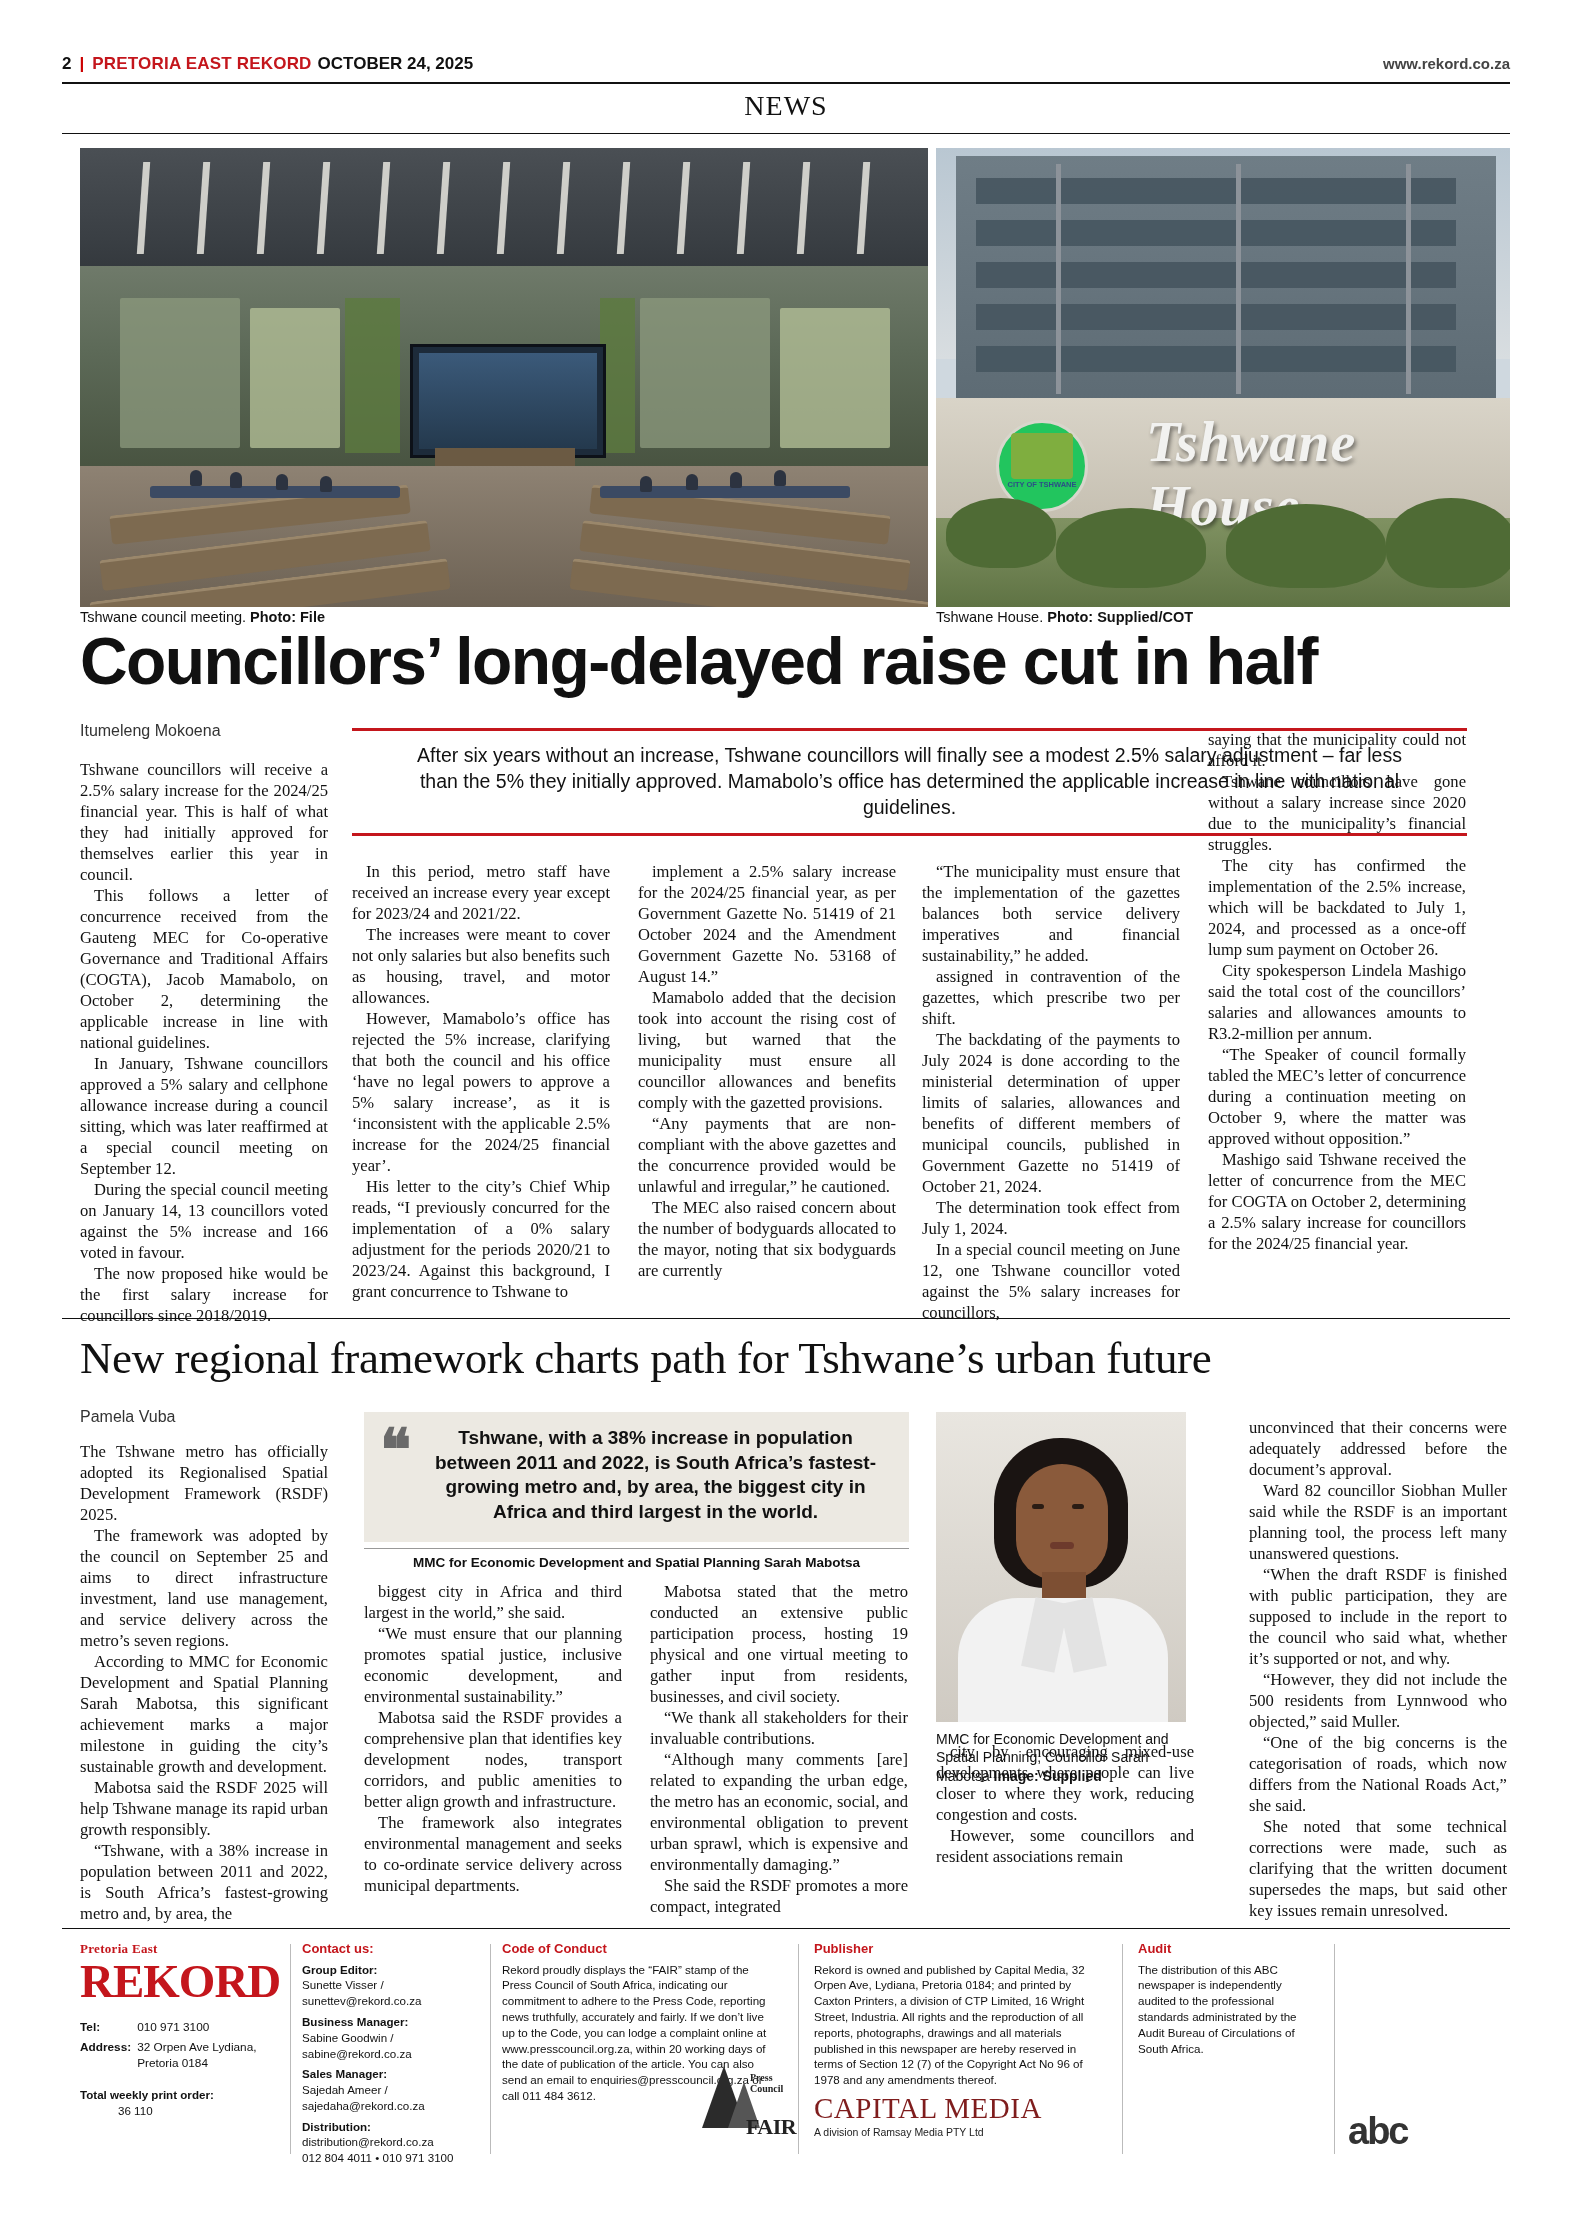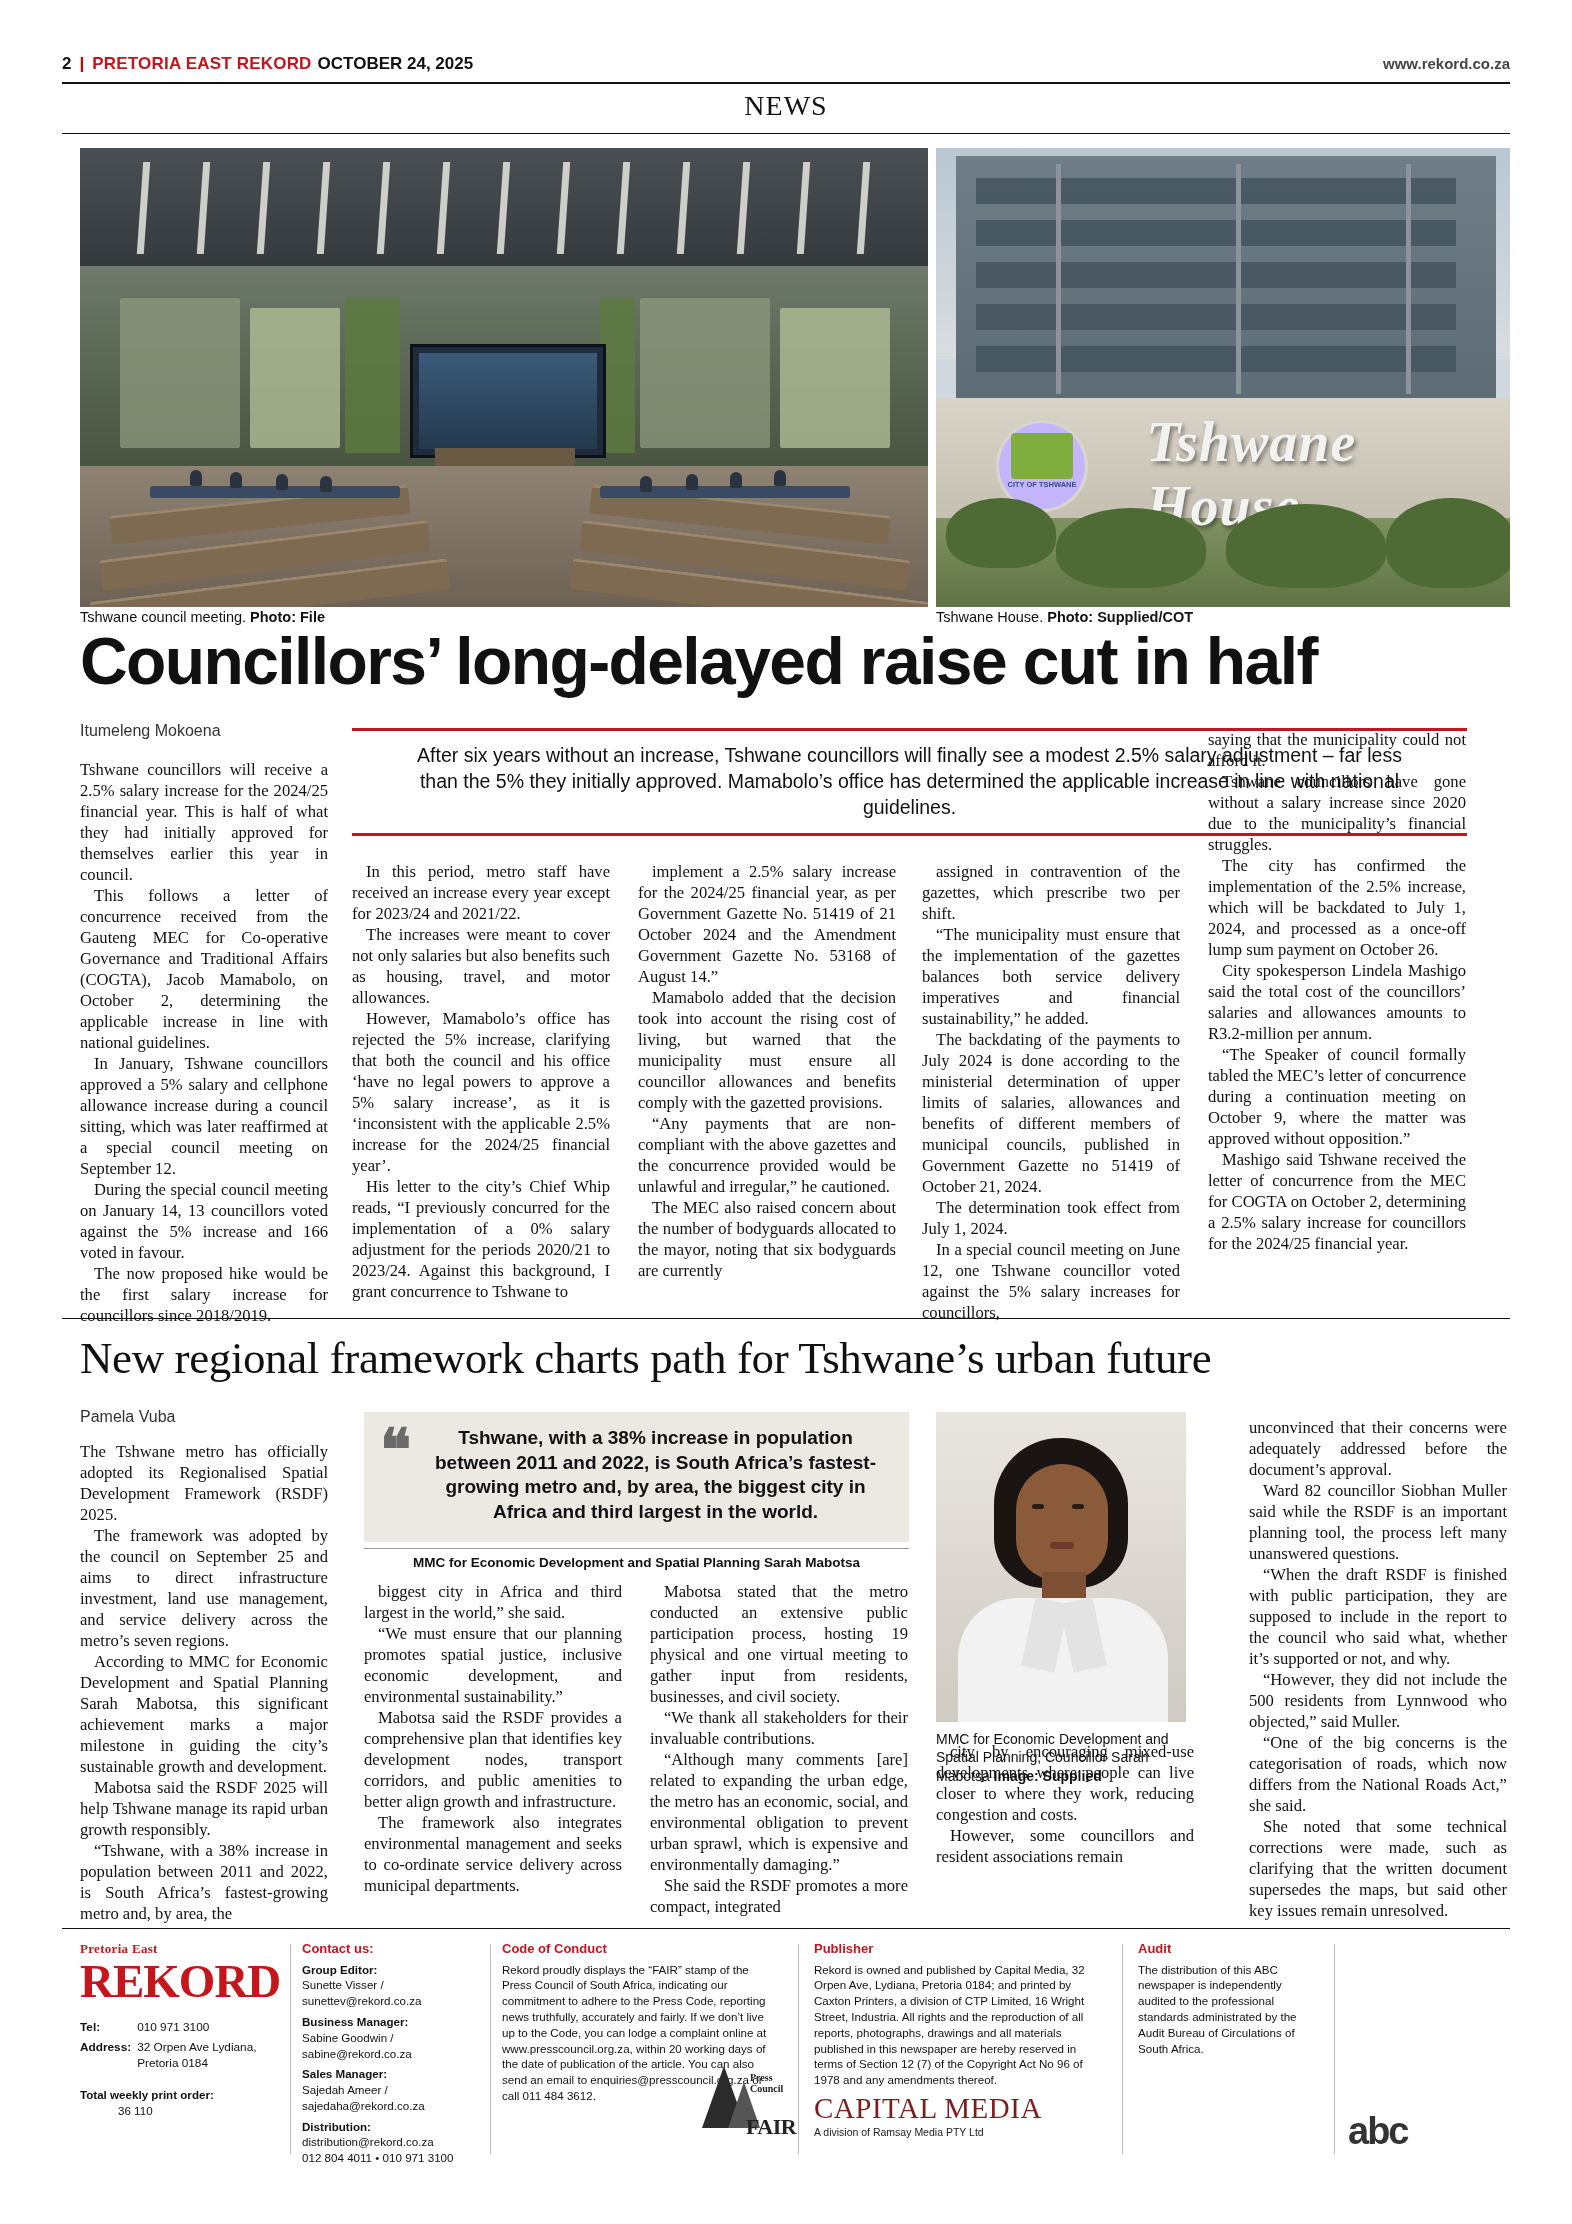--- a/index.html
+++ b/index.html
@@ -141,21 +141,21 @@
   }
   .house .signtext {
     position:absolute; left:210px; top:262px;
     font-family: "Liberation Serif", serif;
     font-size: 56px; font-style: italic; font-weight: bold;
     color:#f2f2f0; text-shadow: 2px 3px 4px rgba(0,0,0,.45);
     letter-spacing:1px;
   }
   .house .crest {
     position:absolute; left:60px; top:272px; width:86px; height:86px; border-radius:50%;
-    background:#c4b5fd; border:3px solid #d8d6cc;
+    background:#22c55e; border:3px solid #d8d6cc;
   }
   .house .crest-in {
     position:absolute; left:12px; top:10px; width:62px; height:46px; background:#7fae3f; border-radius:4px;
   }
   .house .crest-txt {
     position:absolute; left:0; top:58px; width:86px; text-align:center;
     font-family:"Liberation Sans",sans-serif; font-size:7.5px; color:#2d4f86; font-weight:bold; line-height:1.1;
   }
   .house .shrub {
     position:absolute; background:#4f6b35; border-radius:50% 50% 40% 40%;
@@ -453,22 +453,22 @@
     <p>However, Mamabolo’s office has rejected the 5% increase, clarifying that both the council and his office ‘have no legal powers to approve a 5% salary increase’, as it is ‘inconsistent with the applicable 2.5% increase for the 2024/25 financial year’.</p>
     <p>His letter to the city’s Chief Whip reads, “I previously concurred for the implementation of a 0% salary adjustment for the periods 2020/21 to 2023/24. Against this background, I grant concurrence to Tshwane to</p>
   </div>
   <div class="col a-c3">
     <p>implement a 2.5% salary increase for the 2024/25 financial year, as per Government Gazette No. 51419 of 21 October 2024 and the Amendment Government Gazette No. 53168 of August 14.”</p>
     <p>Mamabolo added that the decision took into account the rising cost of living, but warned that the municipality must ensure all councillor allowances and benefits comply with the gazetted provisions.</p>
     <p>“Any payments that are non-compliant with the above gazettes and the concurrence provided would be unlawful and irregular,” he cautioned.</p>
     <p>The MEC also raised concern about the number of bodyguards allocated to the mayor, noting that six bodyguards are currently</p>
   </div>
   <div class="col a-c4">
+    <p>“The municipality must ensure that the implementation of the gazettes balances both service delivery imperatives and financial sustainability,” he added.</p>
     <p>assigned in contravention of the gazettes, which prescribe two per shift.</p>
-    <p>“The municipality must ensure that the implementation of the gazettes balances both service delivery imperatives and financial sustainability,” he added.</p>
     <p>The backdating of the payments to July 2024 is done according to the ministerial determination of upper limits of salaries, allowances and benefits of different members of municipal councils, published in Government Gazette no 51419 of October 21, 2024.</p>
     <p>The determination took effect from July 1, 2024.</p>
     <p>In a special council meeting on June 12, one Tshwane councillor voted against the 5% salary increases for councillors,</p>
   </div>
   <div class="col a-c5">
     <p class="first">saying that the municipality could not afford it.</p>
     <p>Tshwane councillors have gone without a salary increase since 2020 due to the municipality’s financial struggles.</p>
     <p>The city has confirmed the implementation of the 2.5% increase, which will be backdated to July 1, 2024, and processed as a once-off lump sum payment on October 26.</p>
     <p>City spokesperson Lindela Mashigo said the total cost of the councillors’ salaries and allowances amounts to R3.2-million per annum.</p>
     <p>“The Speaker of council formally tabled the MEC’s letter of concurrence during a continuation meeting on October 9, where the matter was approved without opposition.”</p>

